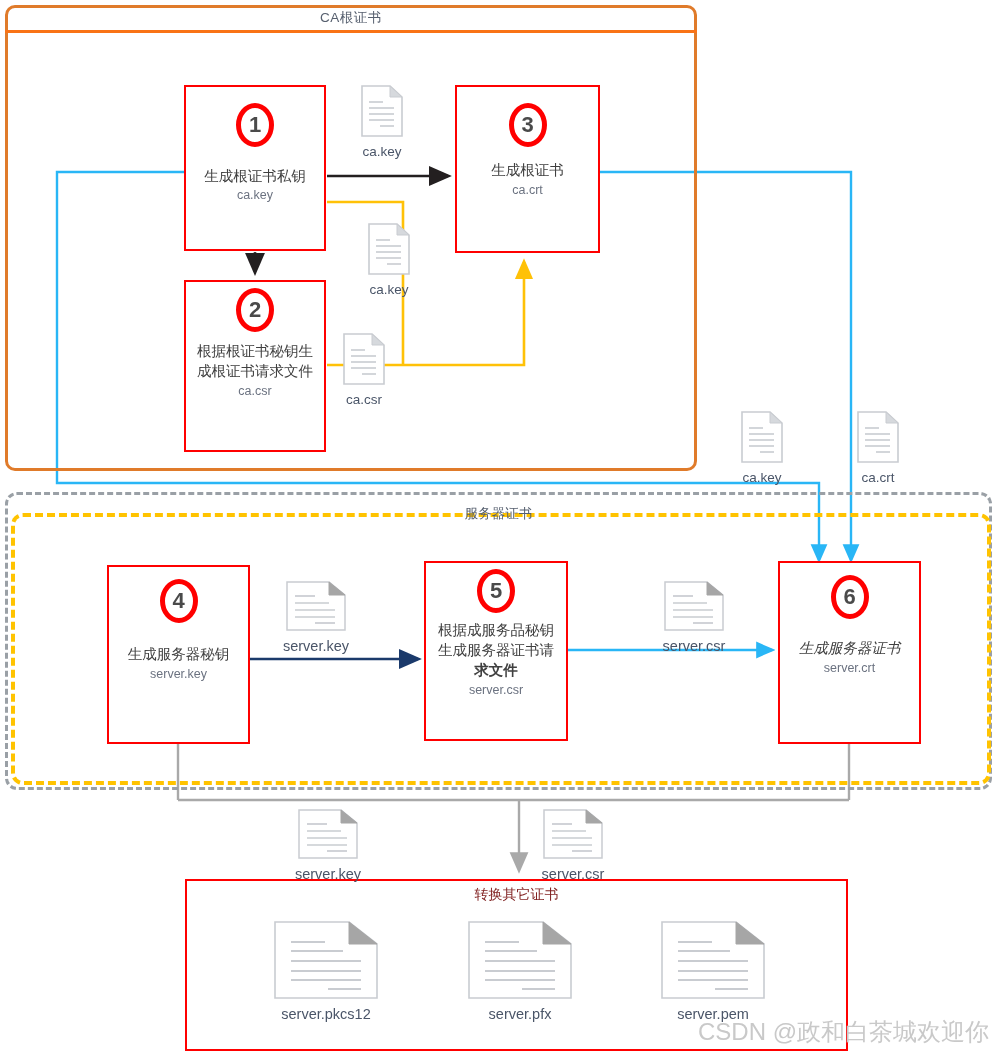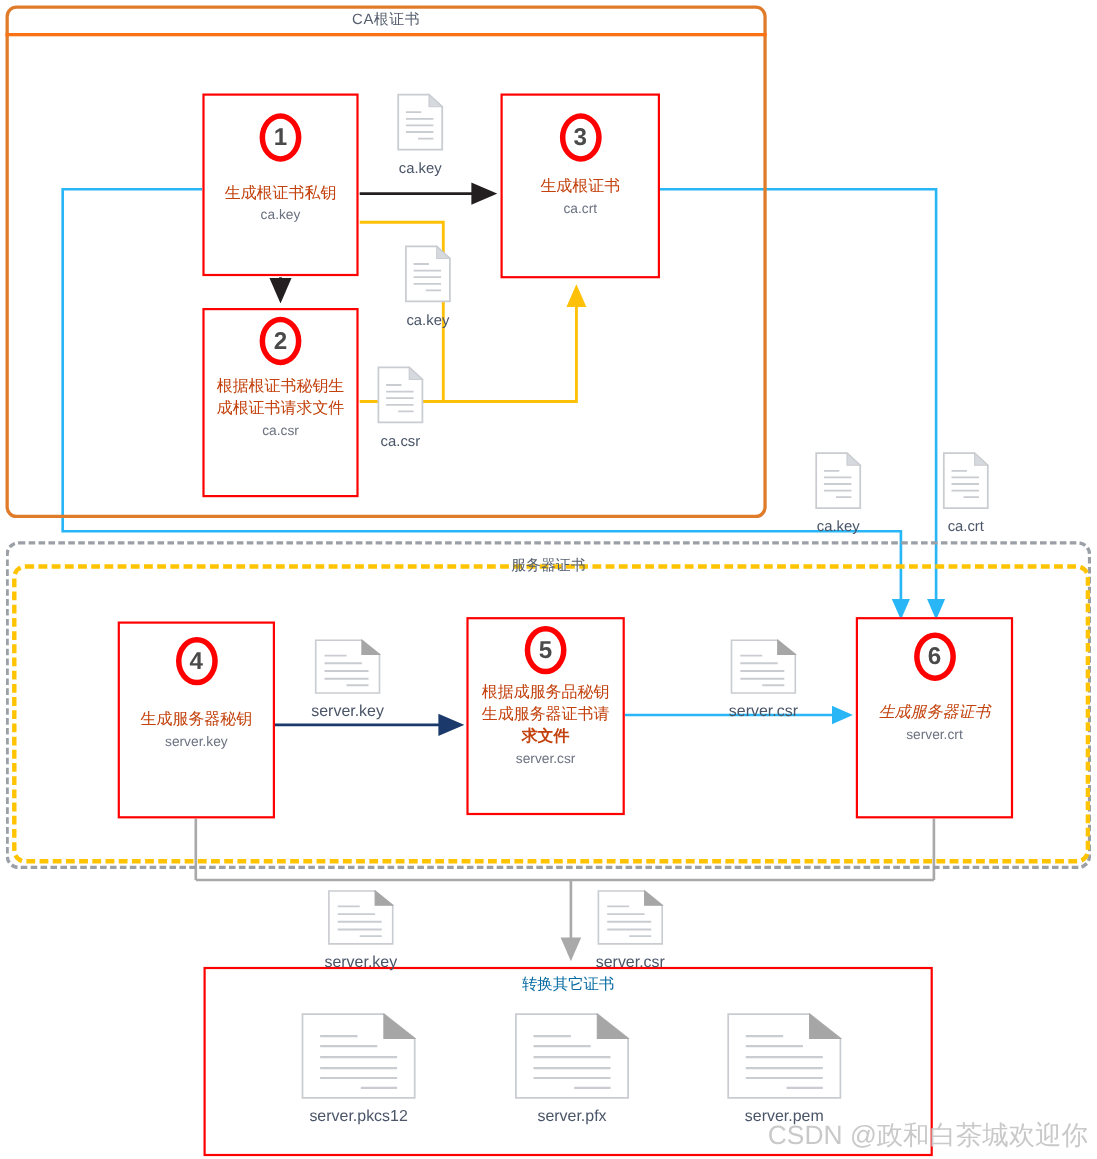--- a/index.html
+++ b/index.html
@@ -70,21 +70,21 @@
     left: 185px; top: 879px;
     width: 663px; height: 172px;
     border: 2px solid #ff0000;
   }
   .convert-title {
     position: absolute;
     left: 185px; top: 886px;
     width: 663px;
     text-align: center;
     font-size: 14px;
-    color: #0369a1;
+    color: #7f1d1d;
   }
 
   
   .step {
     position: absolute;
     border: 2px solid #ff0000;
     background: #ffffff;
     text-align: center;
   }
   .step .badge {
@@ -98,21 +98,21 @@
     display: flex; align-items: center; justify-content: center;
     font-size: 22px;
     color: #4a4a4a;
     font-weight: 600;
     line-height: 1;
   }
   .step .title {
     position: absolute;
     left: 0; width: 100%;
     font-size: 14.5px;
-    color: #c2410c;
+    color: #404040;
     line-height: 1.35;
   }
   .step .sub {
     position: absolute;
     left: 0; width: 100%;
     font-size: 12.5px;
     color: #6b7280;
   }
 
   

